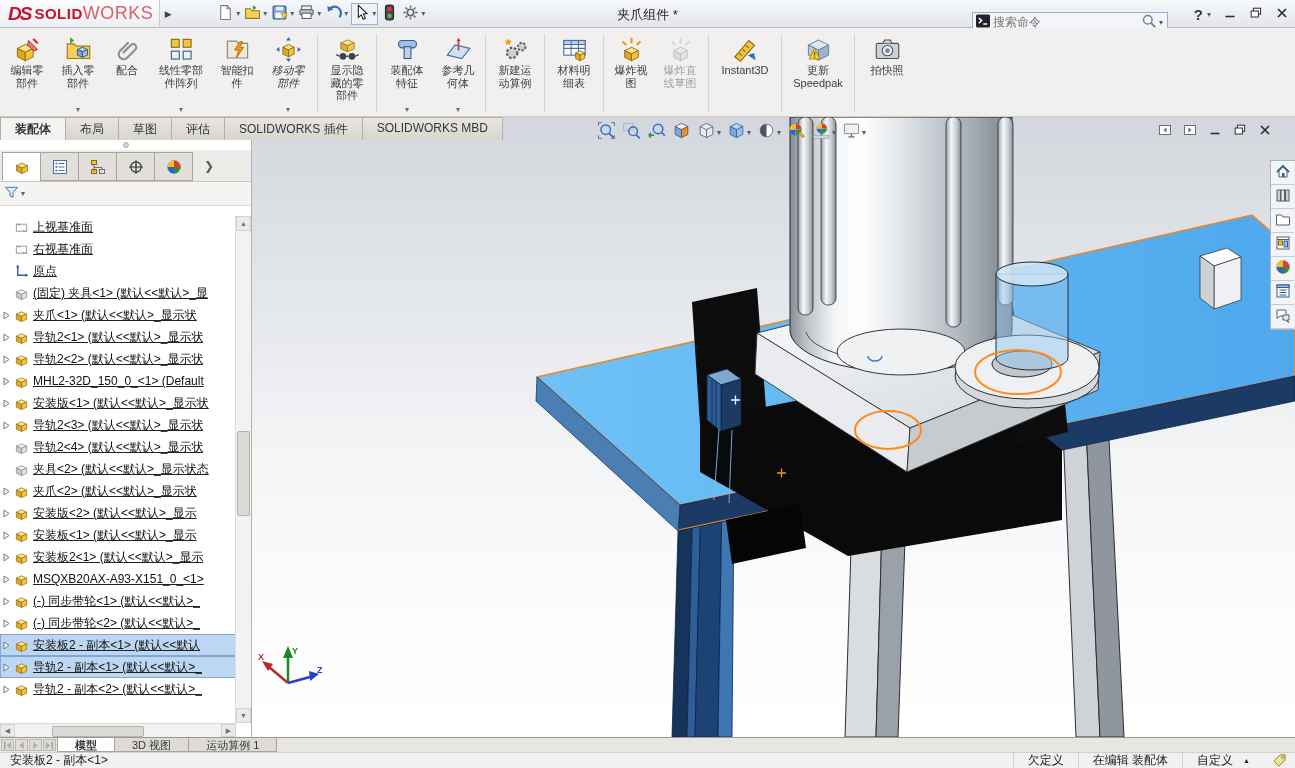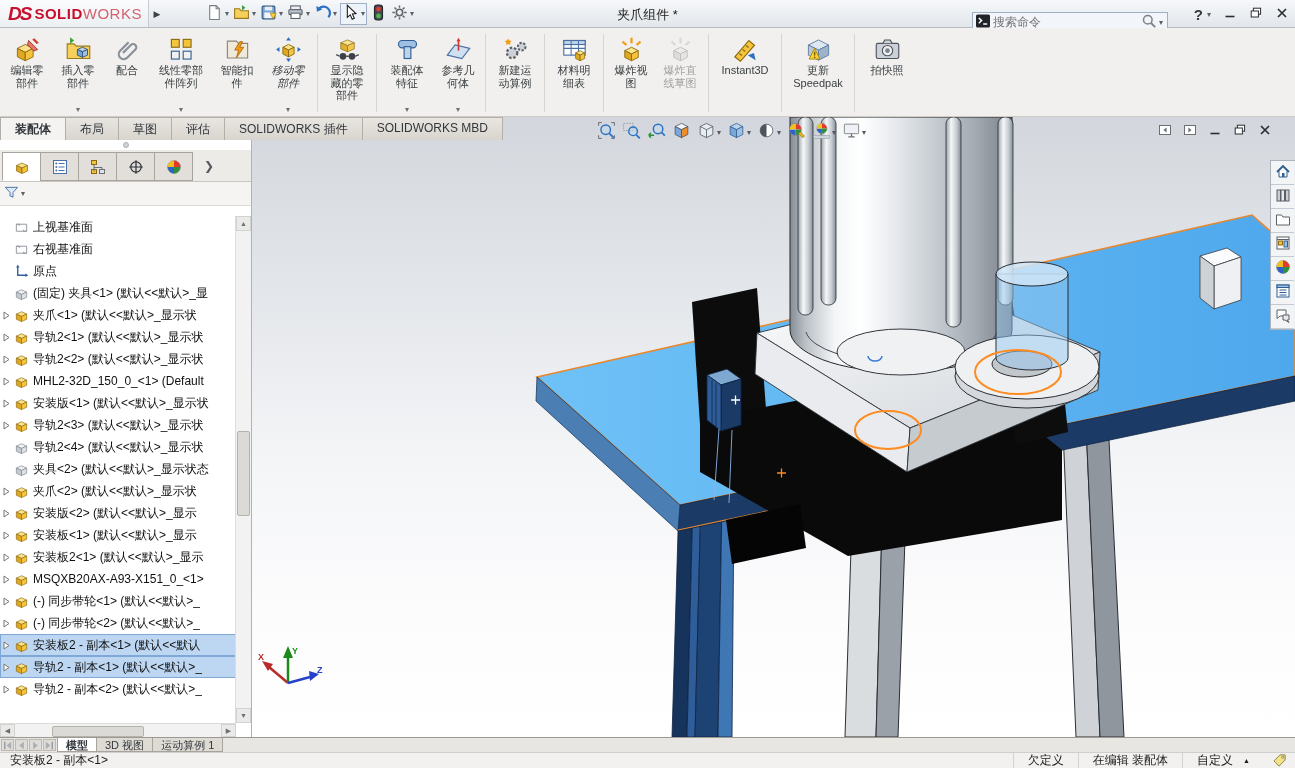--- a/index.html
+++ b/index.html
@@ -10,21 +10,21 @@
   .abs{position:absolute;}
 
   
   .titlebar{left:0;top:0;width:1295px;height:28px;
     background:linear-gradient(#f6f8fa,#e2e6ea);border-bottom:1px solid #b9bdc3;
     display:flex;align-items:center;}
   .logo{display:flex;align-items:baseline;padding:0 6px 0 8px;height:100%;align-items:center;
     background:linear-gradient(#fbfcfd,#eceff2);border-right:1px solid #c9cdd2;}
   .ds-mark{color:#c8102e;font-weight:bold;font-style:italic;font-size:19px;letter-spacing:-2px;margin-right:4px;}
   .sw-solid{color:#c8102e;font-weight:bold;font-size:15px;letter-spacing:.5px;}
-  .sw-works{color:#d4626f;font-size:15px;letter-spacing:.5px;}
+  .sw-works{color:#d4626f;font-size:18px;letter-spacing:.5px;}
   .logo-expand{width:16px;height:24px;display:flex;align-items:center;justify-content:center;color:#3c4148;font-size:9px;}
   .quicktools{display:flex;align-items:center;margin-left:40px;gap:2px;}
   .qt{display:flex;align-items:center;height:22px;padding:0 1px;}
   .qt.boxed{border:1px solid #9fb0c4;background:#eef3f9;}
   .qt .caret{font-size:8px;color:#5a6068;margin-left:2px;}
   .doc-title{position:absolute;left:50%;transform:translateX(-50%);top:6px;font-size:13px;color:#1c1c1c;white-space:nowrap;}
   .search-box{position:absolute;left:972px;top:12px;width:196px;height:20px;border:1px solid #9fb0c4;background:#f2f5f9;
     display:flex;align-items:center;padding:1px 2px;}
   .search-box input{flex:1;border:none;background:transparent;outline:none;font-size:12px;color:#444;
     font-family:"Liberation Sans","DejaVu Sans",sans-serif;min-width:10px;}
@@ -62,21 +62,21 @@
   .left-panel{left:0;top:140px;width:252px;height:597px;background:#fff;border-right:1px solid #b5b2ab;}
   .grip{height:10px;display:flex;align-items:center;justify-content:center;}
   .grip i{width:6px;height:6px;border-radius:50%;background:#d0d3d7;border:1px solid #aab0b6;}
   .ptabs{height:32px;background:#edebe8;display:flex;align-items:flex-end;padding-left:2px;border-bottom:1px solid #c9c6c0;}
   .ptab{width:39px;height:29px;background:#e2dfda;border:1px solid #a8a49d;margin-right:-1px;
     display:flex;align-items:center;justify-content:center;}
   .ptab.active{background:#ffffff;border-bottom-color:#fff;}
   .ptab-more{margin-left:12px;color:#55595e;font-size:12px;align-self:center;}
   .filter-row{height:24px;background:#f5f4f2;border-bottom:1px solid #dddad4;display:flex;align-items:center;padding-left:4px;}
   .filter-row .caret{font-size:8px;color:#5a6068;margin-left:2px;}
-  .tree{position:absolute;left:0;top:76px;width:236px;height:506px;overflow:hidden;background:#fff;}
+  .tree{position:absolute;left:0;top:76px;width:236px;height:506px;overflow:hidden;background:#fff;text-decoration:underline;}
   .tree-row{height:22px;display:flex;align-items:center;white-space:nowrap;}
   .tree-row .arrow{width:13px;display:flex;justify-content:center;flex:none;}
   .tree-row .ticon{width:17px;display:flex;justify-content:center;flex:none;margin-right:3px;}
   .tree-row .tlabel{font-size:12px;color:#101010;overflow:hidden;}
   .tree-row.selected{background:#bdd7f3;box-shadow:inset 0 0 0 1px #7fa8d6;}
   .vscroll{position:absolute;right:0;top:76px;width:16px;height:507px;background:#f2f2f2;border-left:1px solid #dcdcdc;}
   .vscroll .btn{height:15px;display:flex;align-items:center;justify-content:center;font-size:7px;color:#6b7076;background:#eaeae8;border:1px solid #d2d2d0;}
   .vscroll .btn.bottom{position:absolute;bottom:0;width:100%;}
   .vthumb{position:absolute;left:1px;width:13px;top:215px;height:85px;background:#dcdad6;border:1px solid #b5b2ab;border-radius:2px;}
   .hscroll{position:absolute;left:0;top:583px;width:236px;height:14px;background:#f2f2f2;border-top:1px solid #dcdcdc;display:flex;align-items:center;}
@@ -85,21 +85,21 @@
   .hscroll .btn.right{position:absolute;right:0;}
 
   
   .task-pane{right:0px;top:160px;width:25px;background:#eceff2;border:1px solid #aab4bf;border-right:none;}
   .tp-btn{width:23px;height:24px;display:flex;align-items:center;justify-content:center;background:#f2f4f6;border-bottom:1px solid #c3ccd4;}
 
   
   .doc-tabs{left:0;top:737px;width:1295px;height:15px;background:#e8e6e2;border-top:1px solid #9c9992;display:flex;align-items:stretch;}
   .dt-nav{display:flex;align-items:center;padding:0 1px;gap:1px;}
   .dt-nav span{width:13px;height:12px;display:flex;align-items:center;justify-content:center;background:#e0ddd8;border:1px solid #bcb9b2;}
-  .dtab{padding:0px 8px;font-size:11px;line-height:14px;color:#33373c;background:#dedbd5;border:1px solid #a8a49d;border-top:none;margin-right:-1px;white-space:nowrap;}
+  .dtab{padding:0px 17px;font-size:11px;line-height:14px;color:#33373c;background:#dedbd5;border:1px solid #a8a49d;border-top:none;margin-right:-1px;white-space:nowrap;}
   .dtab.active{background:#ffffff;font-weight:bold;}
 
   
   .status-bar{left:0;top:752px;width:1295px;height:16px;background:#f2f1ef;border-top:1px solid #cfcfcf;
     display:flex;align-items:center;font-size:12px;color:#1c1c1c;padding-left:6px;}
   .sb-left{padding-left:4px;flex:1;white-space:nowrap;}
   .sb-item{padding:0 14px;border-left:1px solid #d2d2d2;height:100%;display:flex;align-items:center;white-space:nowrap;}
   .sb-caret{font-size:7px;margin-left:10px;color:#1c1c1c;}
   .sb-tag{padding:0 8px;display:flex;align-items:center;}
 </style>

